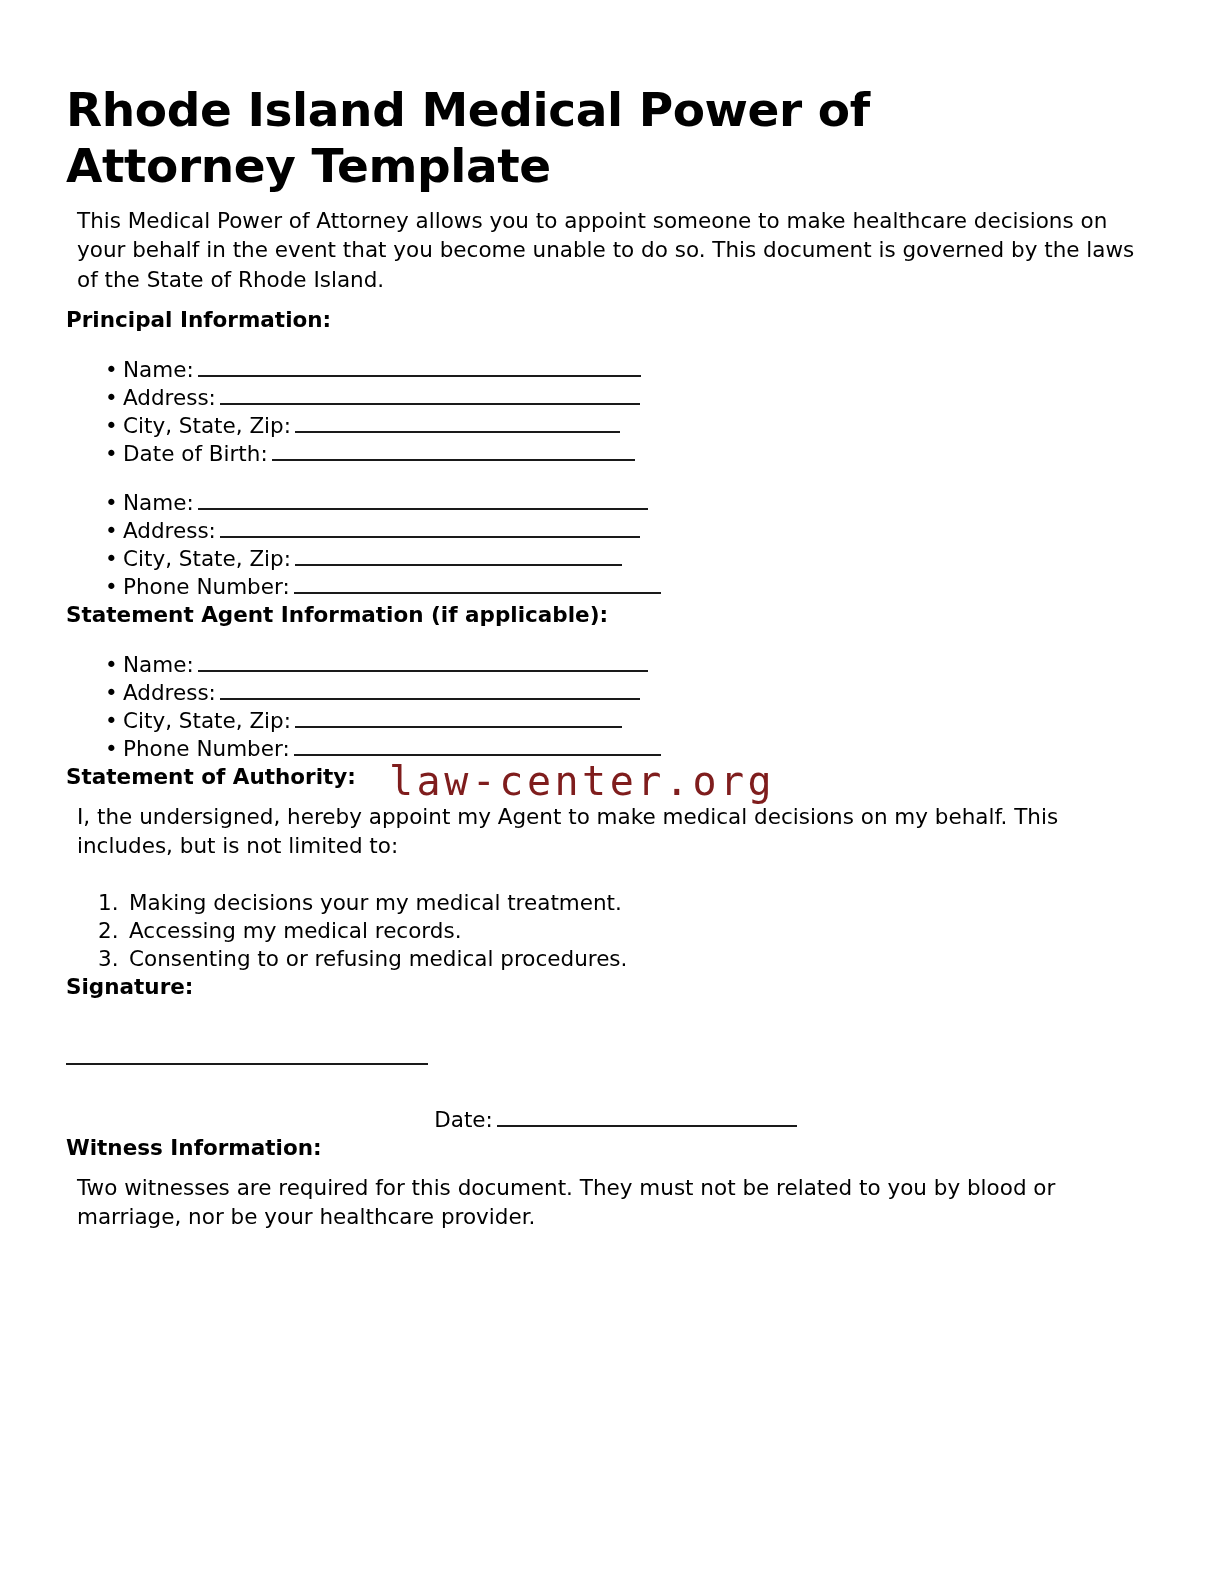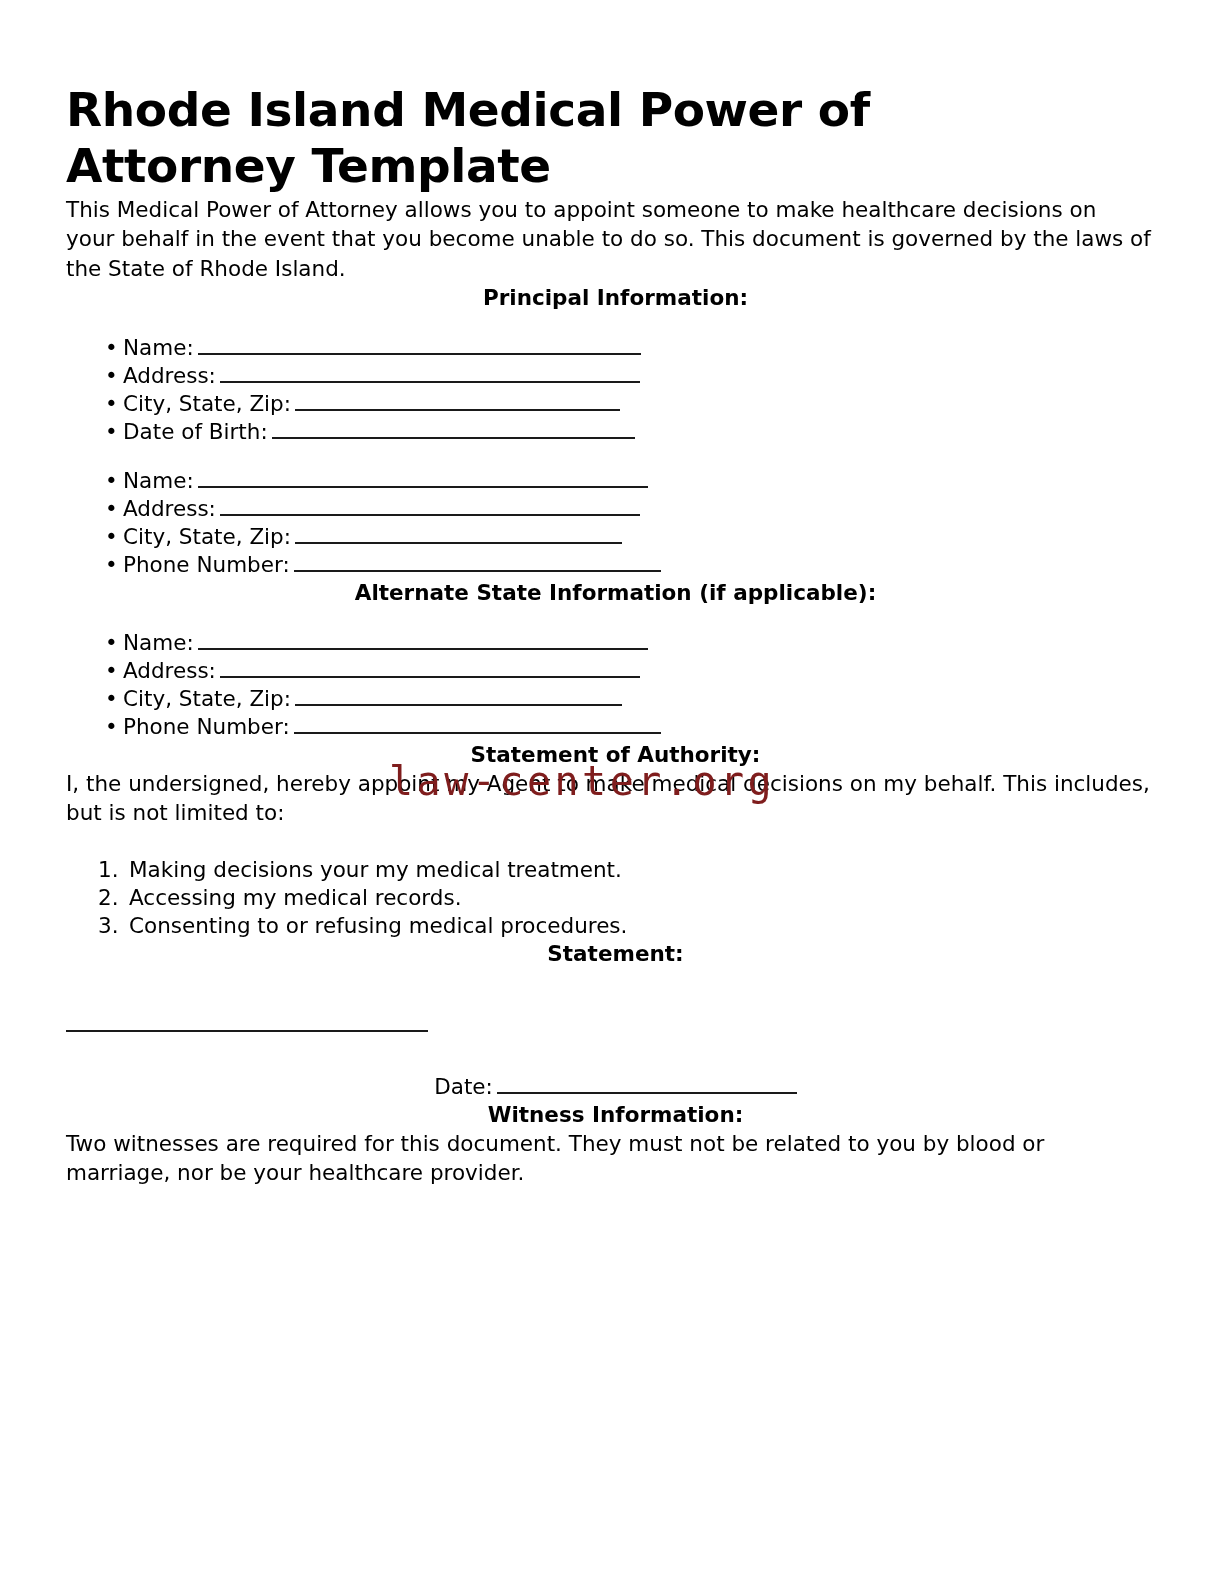--- a/index.html
+++ b/index.html
@@ -23,33 +23,33 @@
     font-weight: bold;
     line-height: 1.20;
     letter-spacing: -0.4px;
     margin: 0;
     padding-top: 82px;
     max-width: 860px;
   }
   p.body-text {
     font-size: 21.5px;
     line-height: 1.38;
-    margin: 0;
+    margin: 11px;
     max-width: 1085px;
   }
   .intro {
     margin-top: 51px;
   }
   h2.section-head {
     font-size: 21.5px;
     font-weight: bold;
     margin: 0;
     line-height: 1.3;
   }
-  .gap-before-head { margin-top: 35px; text-align: center; }
+  .gap-before-head { margin-top: 35px; }
   .gap-before-para { margin-top: 31px; }
 
   ul.field-list, ol.auth-list {
     margin: 0;
     padding: 0;
     list-style: none;
   }
   ul.field-list { margin-top: 22px; }
   ol.auth-list { margin-top: 28px; }
 
@@ -144,21 +144,21 @@
       <span class="marker">•</span><span>Address:</span><span class="blank-rule" style="width: 420px;"></span>
     </li>
     <li>
       <span class="marker">•</span><span>City, State, Zip:</span><span class="blank-rule" style="width: 327px;"></span>
     </li>
     <li>
       <span class="marker">•</span><span>Phone Number:</span><span class="blank-rule" style="width: 367px;"></span>
     </li>
   </ul>
 
-  <h2 class="section-head gap-before-head">Alternate State Information (if applicable):</h2>
+  <h2 class="section-head gap-before-head">Statement Agent Information (if applicable):</h2>
   <ul class="field-list">
     <li>
       <span class="marker">•</span><span>Name:</span><span class="blank-rule" style="width: 450px;"></span>
     </li>
     <li>
       <span class="marker">•</span><span>Address:</span><span class="blank-rule" style="width: 420px;"></span>
     </li>
     <li>
       <span class="marker">•</span><span>City, State, Zip:</span><span class="blank-rule" style="width: 327px;"></span>
     </li>
@@ -175,21 +175,21 @@
     </li>
     <li>
       <span class="marker">2.</span><span>Accessing my medical records.</span>
     </li>
     <li>
       <span class="marker">3.</span><span>Consenting to or refusing medical procedures.</span>
     </li>
   </ol>
 
 
-  <h2 class="section-head gap-before-head">Statement:</h2>
+  <h2 class="section-head gap-before-head">Signature:</h2>
   <div class="sig-rule-wrap">
     <span class="sig-rule"></span>
   </div>
   <div class="date-row">
     <span>Date:</span><span class="blank-rule" style="width: 300px;"></span>
   </div>
 
   <h2 class="section-head gap-before-head">Witness Information:</h2>
   <p class="body-text gap-before-para">Two witnesses are required for this document. They must not be related to you by blood or marriage, nor be your healthcare provider.</p>
 

